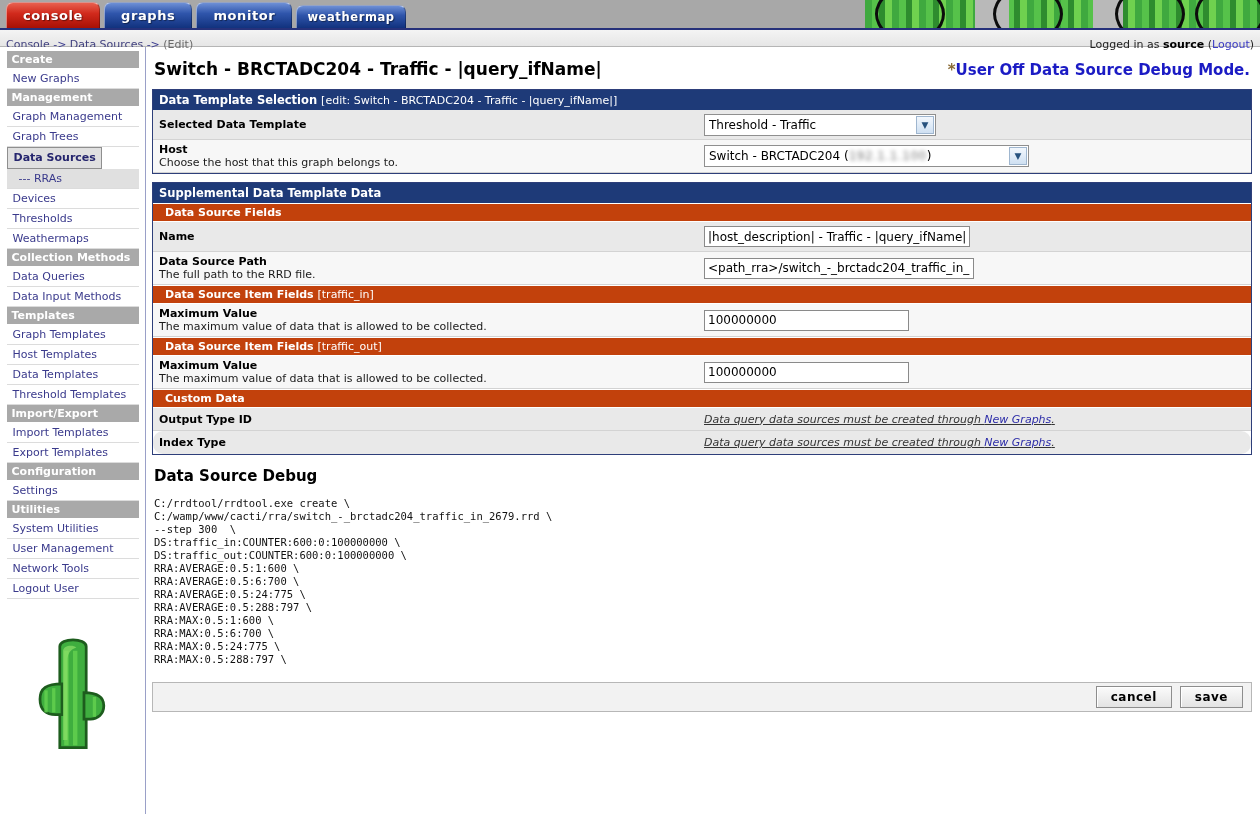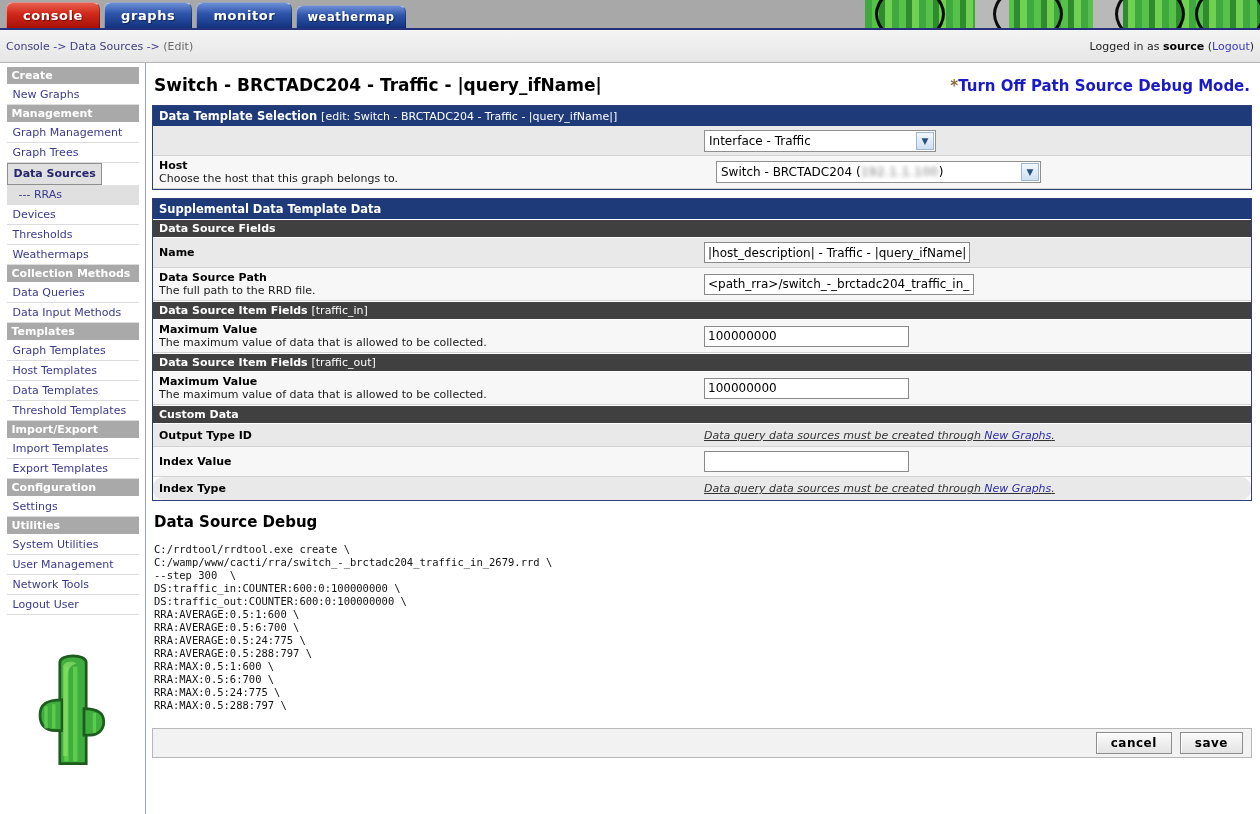--- a/index.html
+++ b/index.html
@@ -75,22 +75,21 @@
   }
   .tab.small { font-size: 11.5px; padding: 0 10px; height: 23px; }
 
   
   #crumbbar {
     height: 18px;
     background: linear-gradient(180deg,#f4f4f4 0%,#e6e6e6 100%);
     border-top: 2px solid #26317a;
     border-bottom: 1px solid #b5b5b5;
     display: flex;
-    align-items: center;
-    padding: 16px 6px;
+    padding: 8px 6px;
     font-size: 11px;
   }
   #crumbbar .left { flex: 1; color: #3b3b8f; }
   #crumbbar a { color: #41417f; text-decoration: none; }
   #crumbbar .cur { color: #6a6a6a; }
   #crumbbar .right { color: #222; }
   #crumbbar .right b { color: #000; }
   #crumbbar .right a { color: #3a3ac4; }
 
   
@@ -168,25 +167,25 @@
   }
   .boxhead {
     background: #1e3a78;
     color: #ffffff;
     font-size: 11.5px;
     font-weight: bold;
     padding: 3px 6px;
   }
   .boxhead .sub { font-weight: normal; font-size: 11px; }
   .subhead {
-    background: #404040;
+    background: #c2410c;
     color: #ffffff;
     font-size: 11px;
     font-weight: bold;
-    padding: 2px 6px;
+    padding: 2px 12px;
     border-top: 1px solid #ffffff;
     border-bottom: 1px solid #ffffff;
   }
   .subhead .sub { font-weight: normal; }
   .frow {
     display: flex;
     align-items: center;
     min-height: 30px;
     padding: 3px 6px;
     border-bottom: 1px solid #d3d3d3;
@@ -343,47 +342,48 @@
         <rect x="68" y="60" width="3" height="18"></rect>
       </g>
       <path fill="#8fe06a" opacity=".7" d="M41 18c0-5 9-6 12-3-6 2-8 6-8 12v72h-4z"></path>
     </svg>
   </div>
 
   <div id="main">
 
     <div id="titlerow">
       <div id="pagetitle">Switch - BRCTADC204 - Traffic - |query_ifName|</div>
-      <div id="debugtoggle"><span class="star">*</span><span>Turn Off Path Source Debug Mode.</span></div>
+      <div id="debugtoggle"><span class="star">*</span><span>User Off Data Source Debug Mode.</span></div>
     </div>
 
     <div class="formbox">
       <div class="boxhead">
         <span>Data Template Selection</span>
         <span class="sub">[edit: Switch - BRCTADC204 - Traffic - |query_ifName|]</span>
       </div>
 
       <div class="frow alt">
         <div class="lbl">
+          <div class="t">Selected Data Template</div>
         </div>
         <div class="ctl">
           <div class="sel" style="width:232px;">
-            <span class="val">Interface - Traffic</span>
+            <span class="val">Threshold - Traffic</span>
             <span class="arrow">▼</span>
           </div>
         </div>
       </div>
 
       <div class="frow norm">
         <div class="lbl">
           <div class="t">Host</div>
           <div class="d">Choose the host that this graph belongs to.</div>
         </div>
         <div class="ctl">
-          <div class="sel" style="width:325px;margin-left:12px;">
+          <div class="sel" style="width:325px;">
             <span class="val"><span>Switch - BRCTADC204 (</span><span class="redact">192.1.1.100</span><span>)</span></span>
             <span class="arrow">▼</span>
           </div>
         </div>
       </div>
     </div>
 
     <div class="formbox">
       <div class="boxhead">
         <span>Supplemental Data Template Data</span>
@@ -446,28 +446,20 @@
         <span>Custom Data</span>
       </div>
 
       <div class="frow alt" style="min-height:23px;">
         <div class="lbl">
           <div class="t">Output Type ID</div>
         </div>
         <div class="ctl note"><span>Data query data sources must be created through </span><a>New Graphs</a><span>.</span></div>
       </div>
 
-      <div class="frow norm">
-        <div class="lbl">
-          <div class="t">Index Value</div>
-        </div>
-        <div class="ctl">
-          <input class="txt" style="width: 205px;" value="">
-        </div>
-      </div>
 
       <div class="frow alt" style="min-height:23px;border-bottom:none;border-radius:10px;">
         <div class="lbl">
           <div class="t">Index Type</div>
         </div>
         <div class="ctl note"><span>Data query data sources must be created through </span><a>New Graphs</a><span>.</span></div>
       </div>
     </div>
 
     <div id="debugtitle">Data Source Debug</div>

